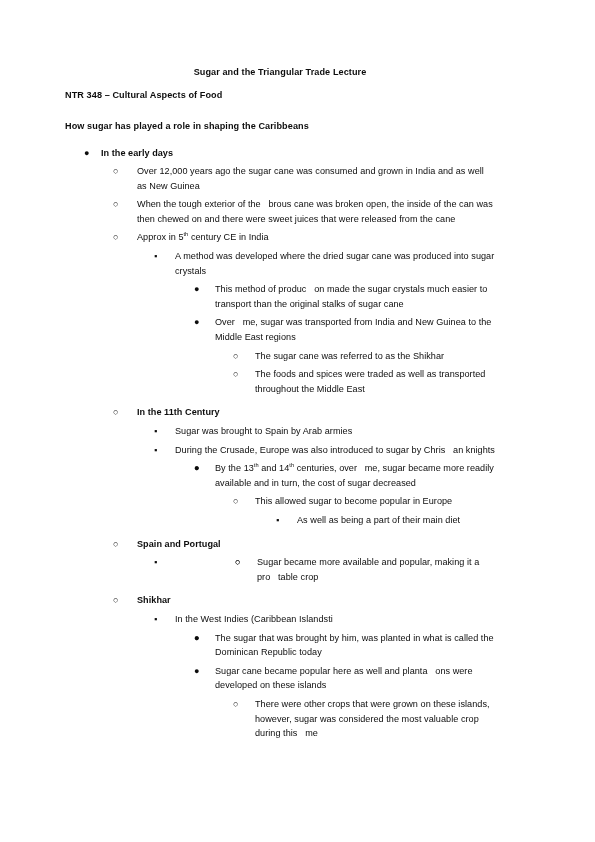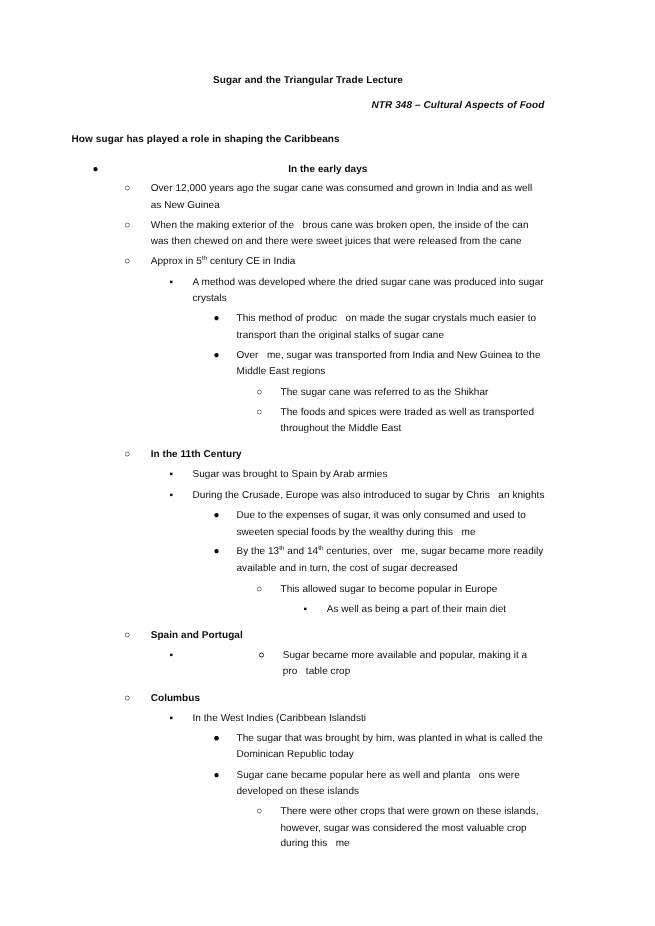--- a/index.html
+++ b/index.html
@@ -24,27 +24,26 @@
   }
 
   .doc-title {
     text-align: center;
     font-weight: bold;
     font-size: 9.1px;
     line-height: 20.5px;
     letter-spacing: 0.01em;
   }
   .doc-subtitle {
-    text-align: right;
+    text-align: left;
     font-weight: bold;
     font-size: 9.1px;
     line-height: 20.5px;
     letter-spacing: 0.01em;
     margin-top: 2px;
-    font-style: italic;
   }
   .doc-heading {
     font-weight: bold;
     font-size: 9.1px;
     line-height: 20.5px;
     letter-spacing: 0.01em;
     margin-top: 11px;
   }
 
   ul.outline {
@@ -71,21 +70,21 @@
     font-size: 9.1px;
     line-height: 14.6px;
   }
   li.item > .txt {
     display: block;
   }
 
   
   .lvl1          { padding-left: 36px; margin-top: 9px; }
   .lvl1 > .marker{ left: 19px; font-size: 9px; }
-  .lvl1 > .txt   { font-weight: bold; text-align: center; }
+  .lvl1 > .txt   { font-weight: bold; }
 
   
   .lvl2          { padding-left: 36px; margin-top: 4px; }
   .lvl2 > .marker{ left: 12px; font-size: 8.2px; }
 
   
   .lvl3          { padding-left: 38px; margin-top: 4px; }
   .lvl3 > .marker{ left: 17px; font-size: 7.4px; }
 
   
@@ -127,21 +126,21 @@
       <span class="txt">In the early days</span>
       <ul>
 
         <li class="item lvl2">
           <span class="marker">○</span>
           <span class="txt">Over 12,000 years ago the sugar cane was consumed and grown in India and as well as New Guinea</span>
         </li>
 
         <li class="item lvl2">
           <span class="marker">○</span>
-          <span class="txt"><span>When the making exterior of the</span><span class="lig-gap"></span><span>brous cane was broken open, the inside of the can was then chewed on and there were sweet juices that were released from the cane</span></span>
+          <span class="txt"><span>When the tough exterior of the</span><span class="lig-gap"></span><span>brous cane was broken open, the inside of the can was then chewed on and there were sweet juices that were released from the cane</span></span>
         </li>
 
         <li class="item lvl2">
           <span class="marker">○</span>
           <span class="txt"><span>Approx in 5</span><sup>th</sup><span> century CE in India</span></span>
           <ul>
 
             <li class="item lvl3">
               <span class="marker">▪</span>
               <span class="txt">A method was developed where the dried sugar cane was produced into sugar crystals</span>
@@ -186,21 +185,20 @@
               <span class="txt">Sugar was brought to Spain by Arab armies</span>
             </li>
 
             <li class="item lvl3">
               <span class="marker">▪</span>
               <span class="txt"><span>During the Crusade, Europe was also introduced to sugar by Chris</span><span class="lig-gap"></span><span>an knights</span></span>
               <ul>
 
                 <li class="item lvl4">
                   <span class="marker">●</span>
-                  <span class="txt"><span>Due to the expenses of sugar, it was only consumed and used to sweeten special foods by the wealthy during this</span><span class="lig-gap"></span><span>me</span></span>
                 </li>
 
                 <li class="item lvl4">
                   <span class="marker">●</span>
                   <span class="txt"><span>By the 13</span><sup>th</sup><span> and 14</span><sup>th</sup><span> centuries, over</span><span class="lig-gap"></span><span>me, sugar became more readily available and in turn, the cost of sugar decreased</span></span>
                   <ul>
 
                     <li class="item lvl5">
                       <span class="marker">○</span>
                       <span class="txt">This allowed sugar to become popular in Europe</span>
@@ -242,21 +240,21 @@
                 </li>
 
               </ul>
             </li>
 
           </ul>
         </li>
 
         <li class="item lvl2" style="margin-top:9px;">
           <span class="marker">○</span>
-          <span class="txt bold">Columbus</span>
+          <span class="txt bold">Shikhar</span>
           <ul>
 
             <li class="item lvl3">
               <span class="marker">▪</span>
               <span class="txt">In the West Indies (Caribbean Islandsti</span>
               <ul>
 
                 <li class="item lvl4">
                   <span class="marker">●</span>
                 </li>

